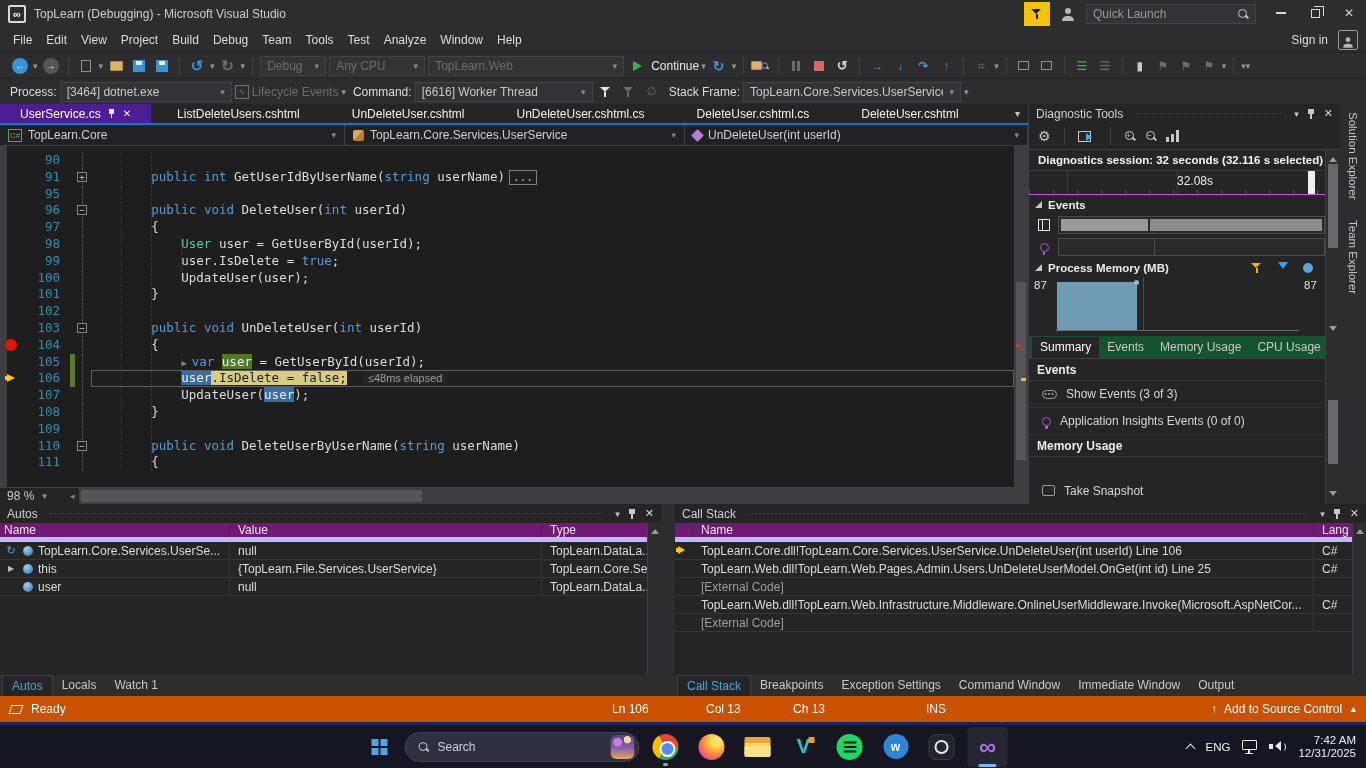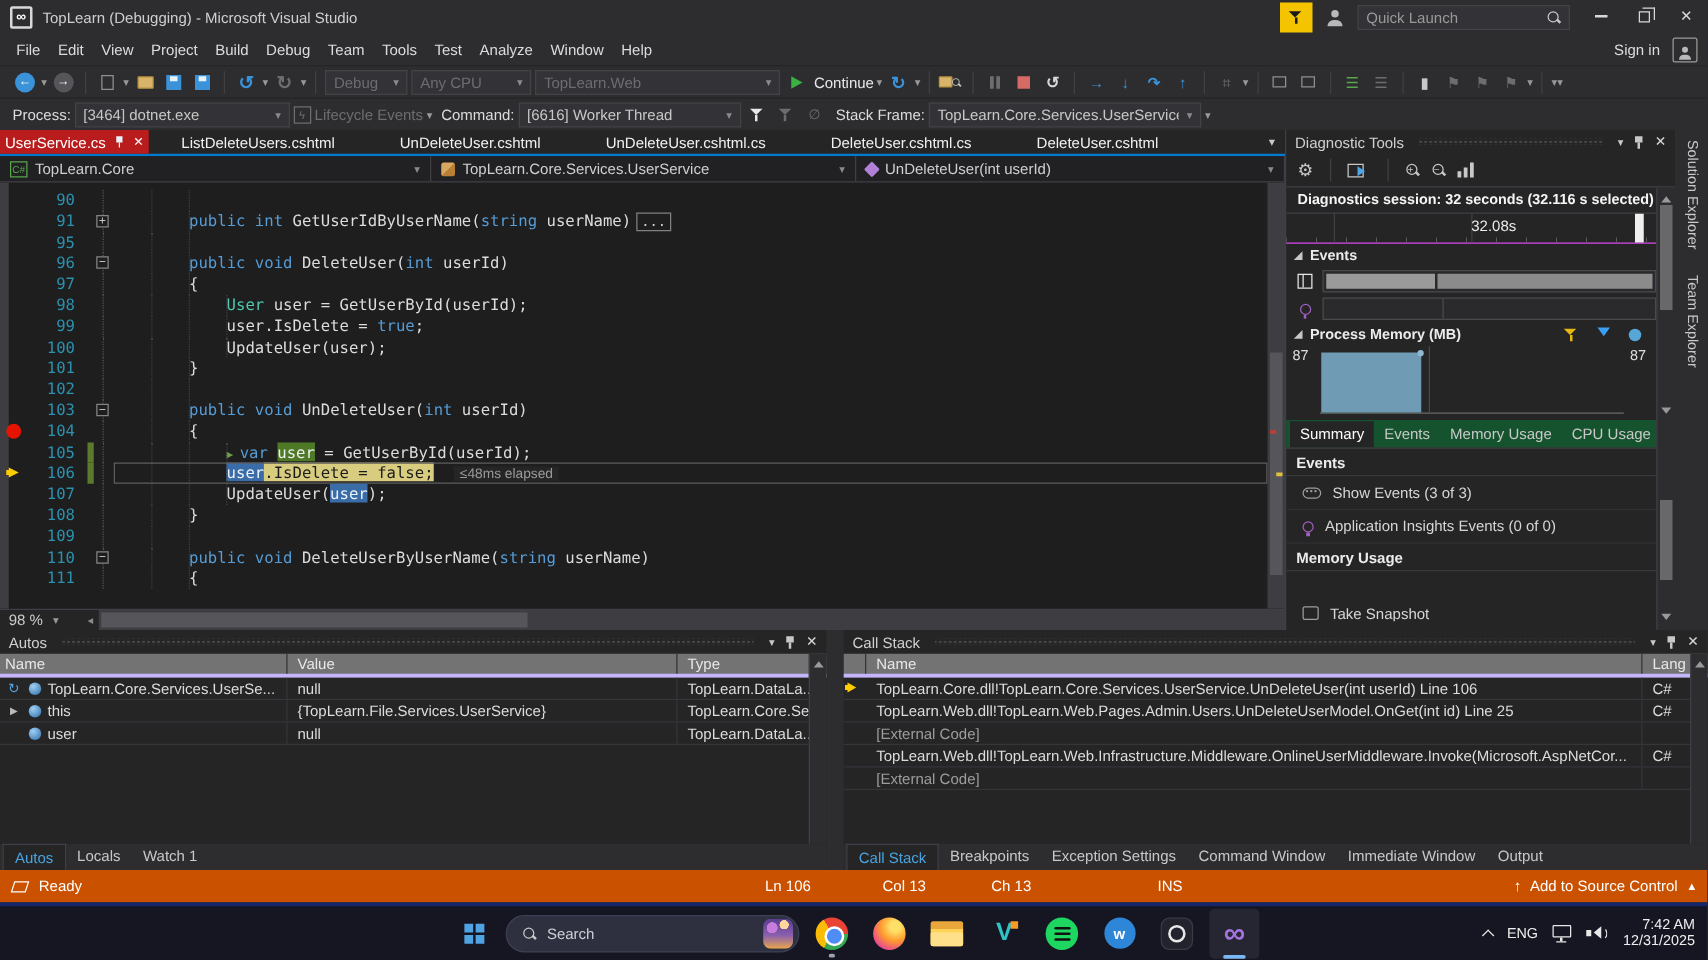--- a/index.html
+++ b/index.html
@@ -55,21 +55,21 @@
   .stop-ic{width:10px;height:10px;background:#d56a66}
   .restart-ic{color:#d8d8d8;font-size:13px;font-weight:bold}
   .steparr{color:#3a93d8;font-weight:bold;font-size:12px}
   .lc-box{width:14px;height:14px;border:1px solid #6d6d71;color:#6d6d71;font-size:9px;text-align:center;line-height:12px}
   .nullset{color:#6d6d71;font-size:11px}
   
   .main{display:flex;flex:1;min-height:0}
   .editor-col{flex:1;display:flex;flex-direction:column;min-width:0;background:#1e1e1e}
   .doc-tabs{height:21px;display:flex;background:#252526;border-bottom:2px solid #007acc;align-items:stretch}
   .doc-tab{display:flex;align-items:center;padding:0 26px;color:#f1f1f1;gap:7px;white-space:nowrap}
-  .doc-tab.active{background:#b91c1c;color:#fff;padding:0 4px}
+  .doc-tab.active{background:#4c1d95;color:#fff;padding:0 20px}
   .tab-close{font-size:10px}
   .tab-pin{width:8px;height:11px;position:relative}
   .tab-pin::before{content:"";position:absolute;left:1px;top:1px;width:5px;height:5px;background:#e8f2fb}
   .tab-pin::after{content:"";position:absolute;left:3px;top:6px;width:1.5px;height:4px;background:#e8f2fb}
   .tablist-arr{margin-left:auto;align-self:center;padding-right:8px;color:#c8c8c8;font-size:10px}
   .navbar{height:21px;display:flex;background:#212124;border-bottom:1px solid #3f3f46}
   .nav-sec{display:flex;align-items:center;gap:6px;padding:0 8px;border-right:1px solid #3f3f46;color:#cfcfcf}
   .nav-sec .ddarr{margin-left:auto;font-size:9px;color:#8a8a8a}
   .nav-sec.w1{width:345px}.nav-sec.w2{width:340px}.nav-sec.w3{flex:1}
   .csharp-ic{width:14px;height:13px;border:1px solid #57a64a;color:#57a64a;font-size:8px;line-height:11px;text-align:center}
@@ -170,21 +170,21 @@
   .vthumb{position:absolute;left:2px;right:2px;background:#686868}
   
   .side-strip{width:26px;background:#2d2d30;display:flex;flex-direction:column;align-items:center;padding-top:8px;gap:20px;flex:none}
   .side-tab{writing-mode:vertical-rl;color:#c8c8c8;font-size:11.5px;white-space:nowrap}
   
   .bottom{height:192px;display:flex;background:#2d2d30;flex:none}
   .bpanel{background:#252526;display:flex;flex-direction:column;position:relative}
   .autos-panel{width:661px;flex:none}
   .bgap{width:14px;flex:none}
   .cs-panel{flex:1;min-width:0}
-  .tbl-head{display:flex;height:19px;border-bottom:3px solid #c4b5fd;background:#737373;color:#e8e8e8;flex:none}
+  .tbl-head{display:flex;height:19px;border-bottom:5px solid #c4b5fd;background:#701a75;color:#e8e8e8;flex:none}
   .th{display:flex;align-items:center;padding-left:8px;border-right:1px solid #3f3f46}
   .rows{flex:1;min-height:0;overflow:hidden}
   .trow{display:flex;height:18px;align-items:center;border-bottom:1px solid #35353a;color:#dcdcdc}
   .cell{padding-left:8px;border-right:1px solid #35353a;align-self:stretch;display:flex;align-items:center;overflow:hidden;white-space:nowrap}
   .a-name{width:230px;padding-left:4px;gap:5px}
   .a-val{width:312px}
   .a-type{flex:1;border-right:none}
   .lead{width:14px;display:flex;justify-content:center;flex:none}
   .orb{width:10px;height:10px;border-radius:50%;background:radial-gradient(circle at 35% 30%,#9fd0f5,#2e6ca6);flex:none}
   .ic-refresh{color:#58a6e0;font-size:11px}

